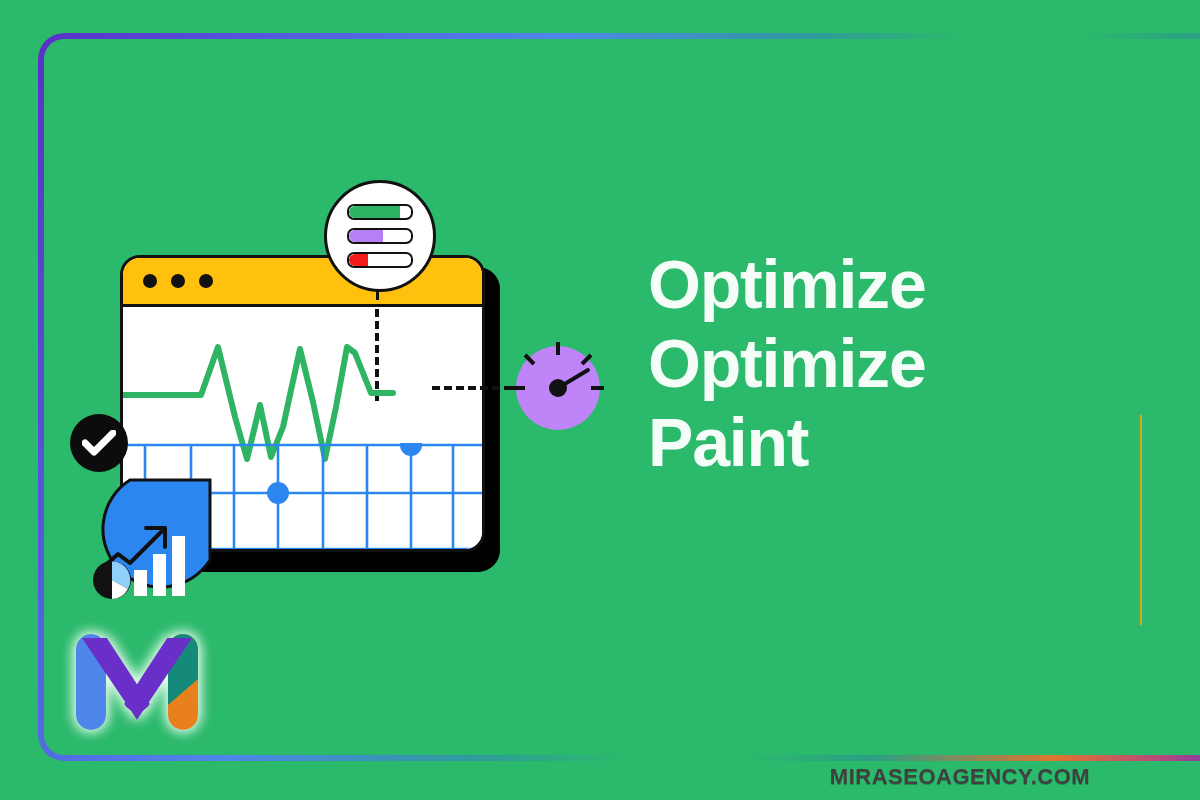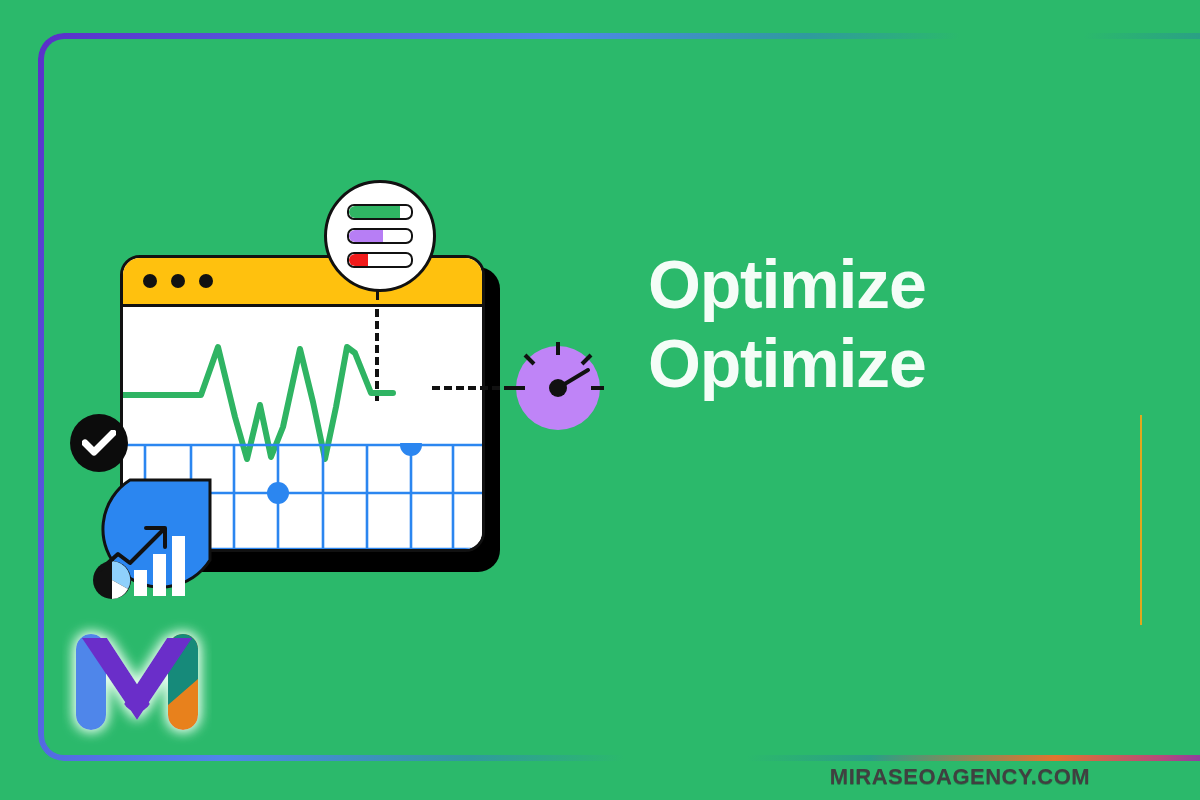--- a/index.html
+++ b/index.html
@@ -174,20 +174,21 @@
 
 <div class="stage">
 
   <div class="frame"></div>
 
   <div class="gold-rule"></div>
 
   <div class="headline">
     <span class="hl-line">Optimize</span>
     <span class="hl-line">Optimize</span>
+    <span class="hl-line">Paint</span>
   </div>
 
   <div class="browser-wrap">
     <div class="browser-shadow"></div>
 
     <div class="browser">
       <div class="browser-bar">
         <span class="dot d1"></span>
         <span class="dot d2"></span>
         <span class="dot d3"></span>

